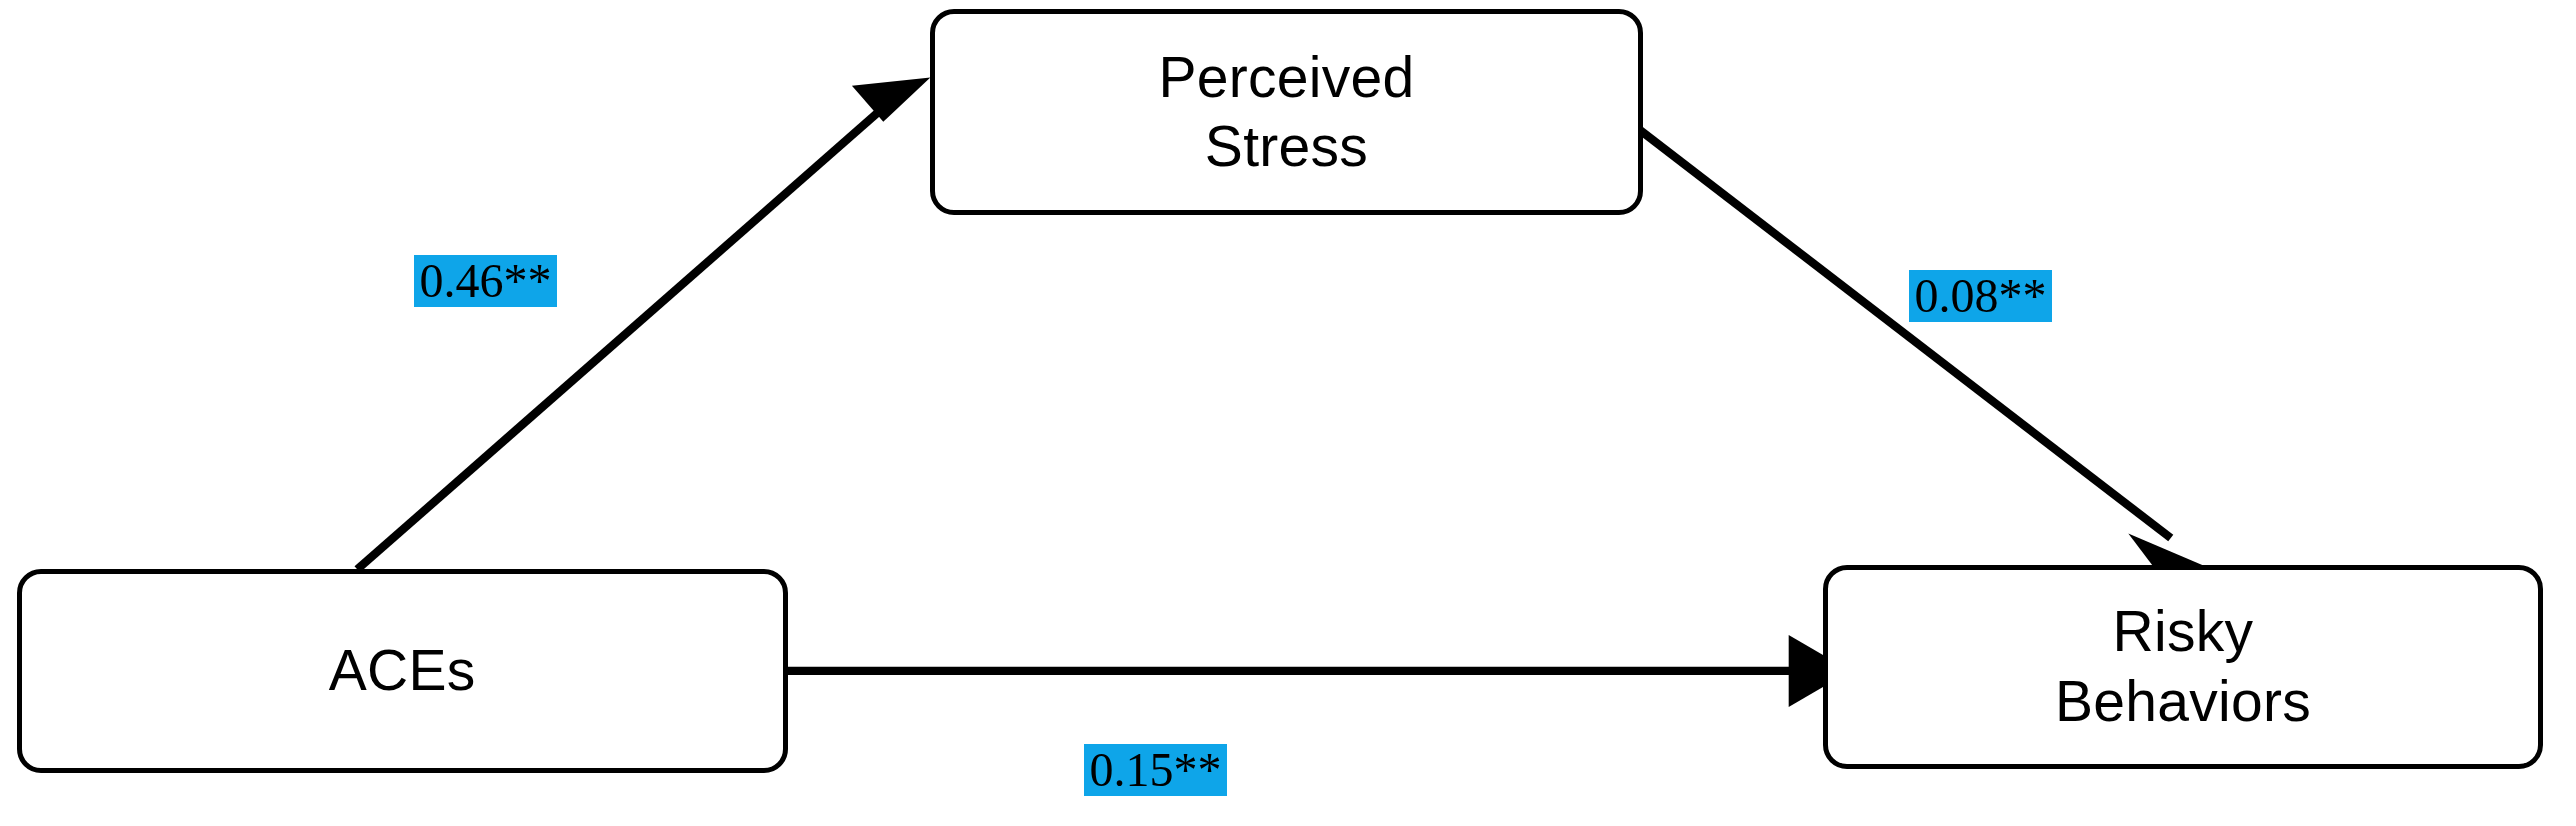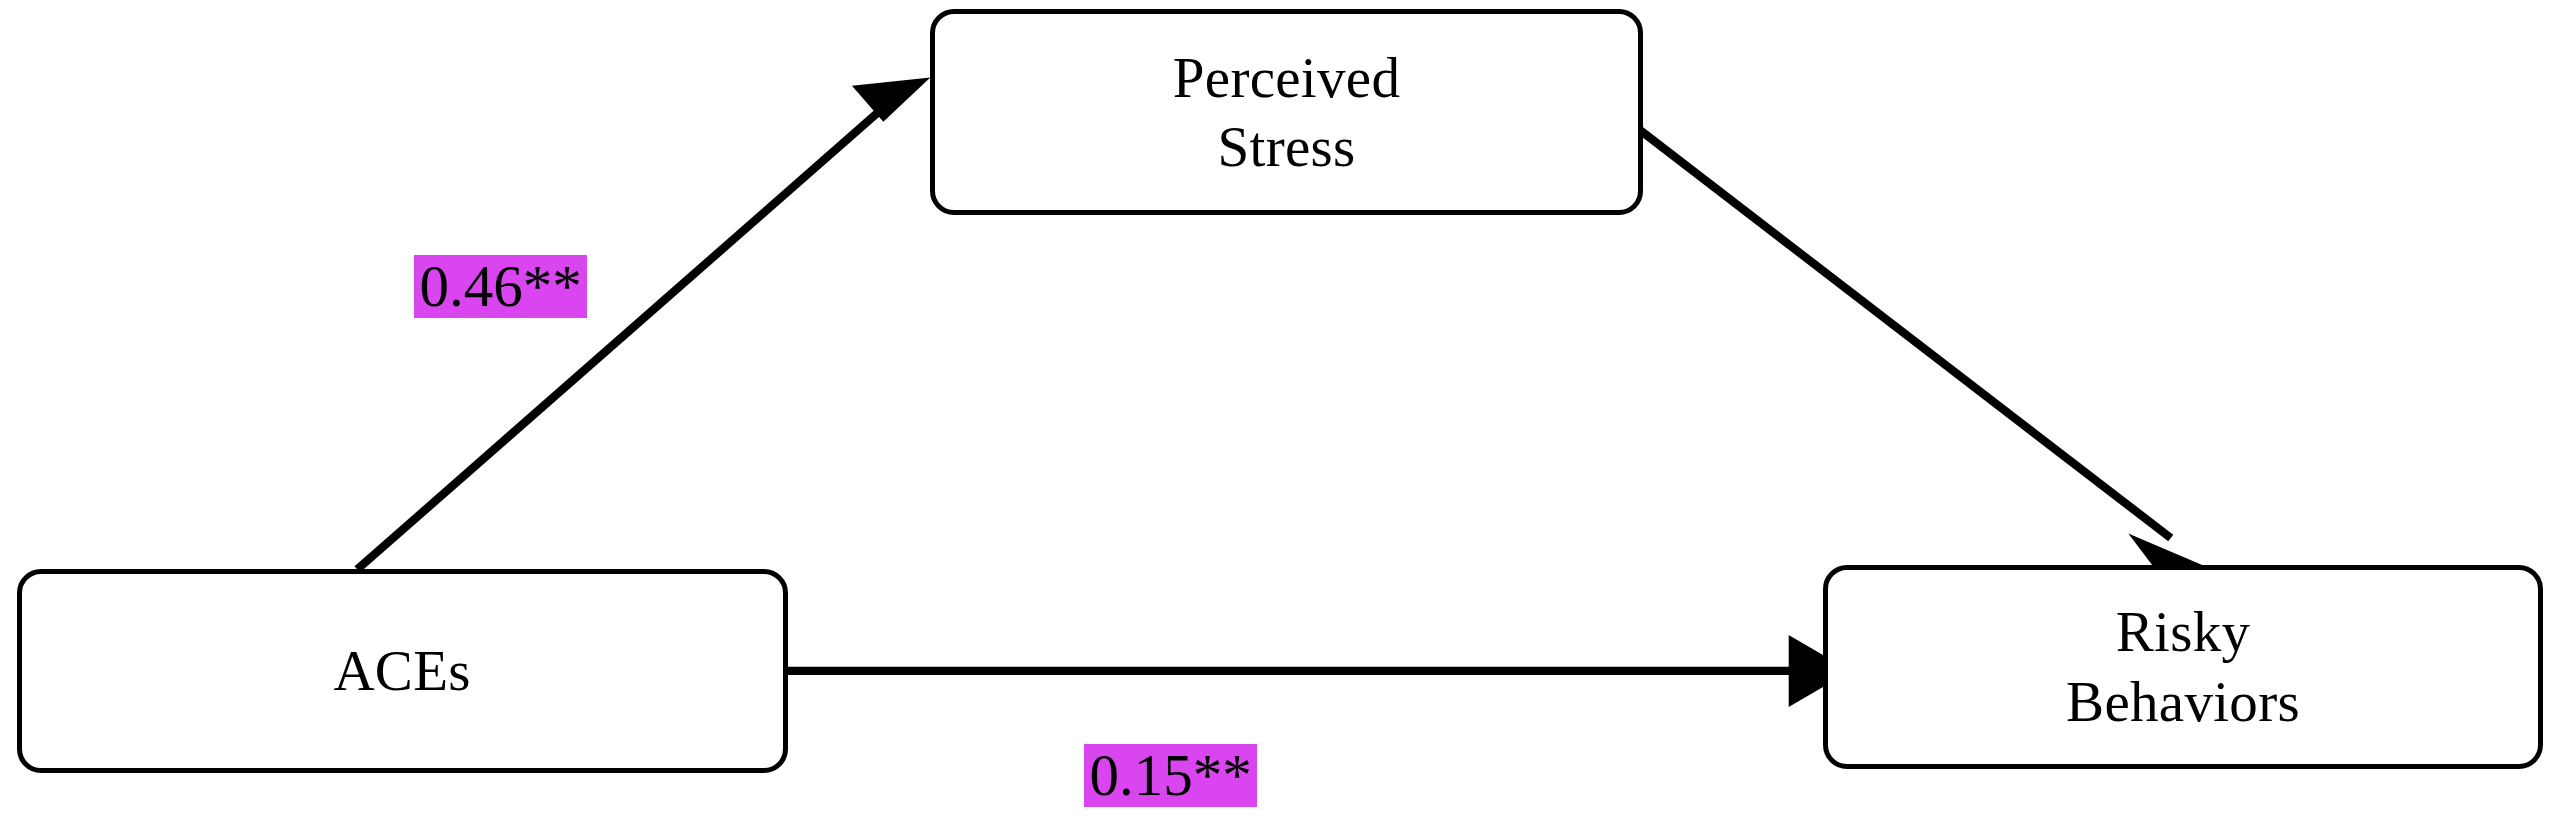--- a/index.html
+++ b/index.html
@@ -30,21 +30,21 @@
     position: absolute;
     box-sizing: border-box;
     background: #ffffff;
     border: 5.5px solid #000000;
     border-radius: 24px;
     display: flex;
     align-items: center;
     justify-content: center;
     text-align: center;
     color: #000000;
-    font-family: Liberation Serif, serif;
+    font-family: Liberation Sans, sans-serif;
     font-size: 57px;
     line-height: 1.22;
     font-weight: 400;
     letter-spacing: 0.3px;
     white-space: pre-line;
     z-index: 3;
   }
   #node-perceived-stress {
     left: 930px;
     top: 9.2px;
@@ -60,25 +60,25 @@
   #node-risky-behaviors {
     left: 1823px;
     top: 565px;
     width: 720px;
     height: 204px;
   }
   .edge-label {
     position: absolute;
     color: #000000;
     font-family: "Liberation Serif", "DejaVu Serif", serif;
-    font-size: 59px;
+    font-size: 48px;
     line-height: 1;
     font-weight: 400;
     white-space: nowrap;
-    background: #d946ef;
+    background: #0ea5e9;
     padding: 1.8px 5.5px;
     z-index: 4;
   }
   #label-aces-stress   { left: 414px;  top: 255px; }
   #label-stress-risky  { left: 1909px; top: 270px; }
   #label-aces-risky    { left: 1045px; top: 744px; margin-left: 39px; }
 </style>
 </head>
 <body>
 
@@ -111,17 +111,18 @@
     <span>ACEs</span>
   </div>
 
   <div class="node-box" id="node-risky-behaviors">
     <span>Risky
 Behaviors</span>
   </div>
 
   <div class="edge-label" id="label-aces-stress">0.46**</div>
 
+  <div class="edge-label" id="label-stress-risky">0.08**</div>
 
   <div class="edge-label" id="label-aces-risky">0.15**</div>
 
 </div>
 
 
 </body></html>

